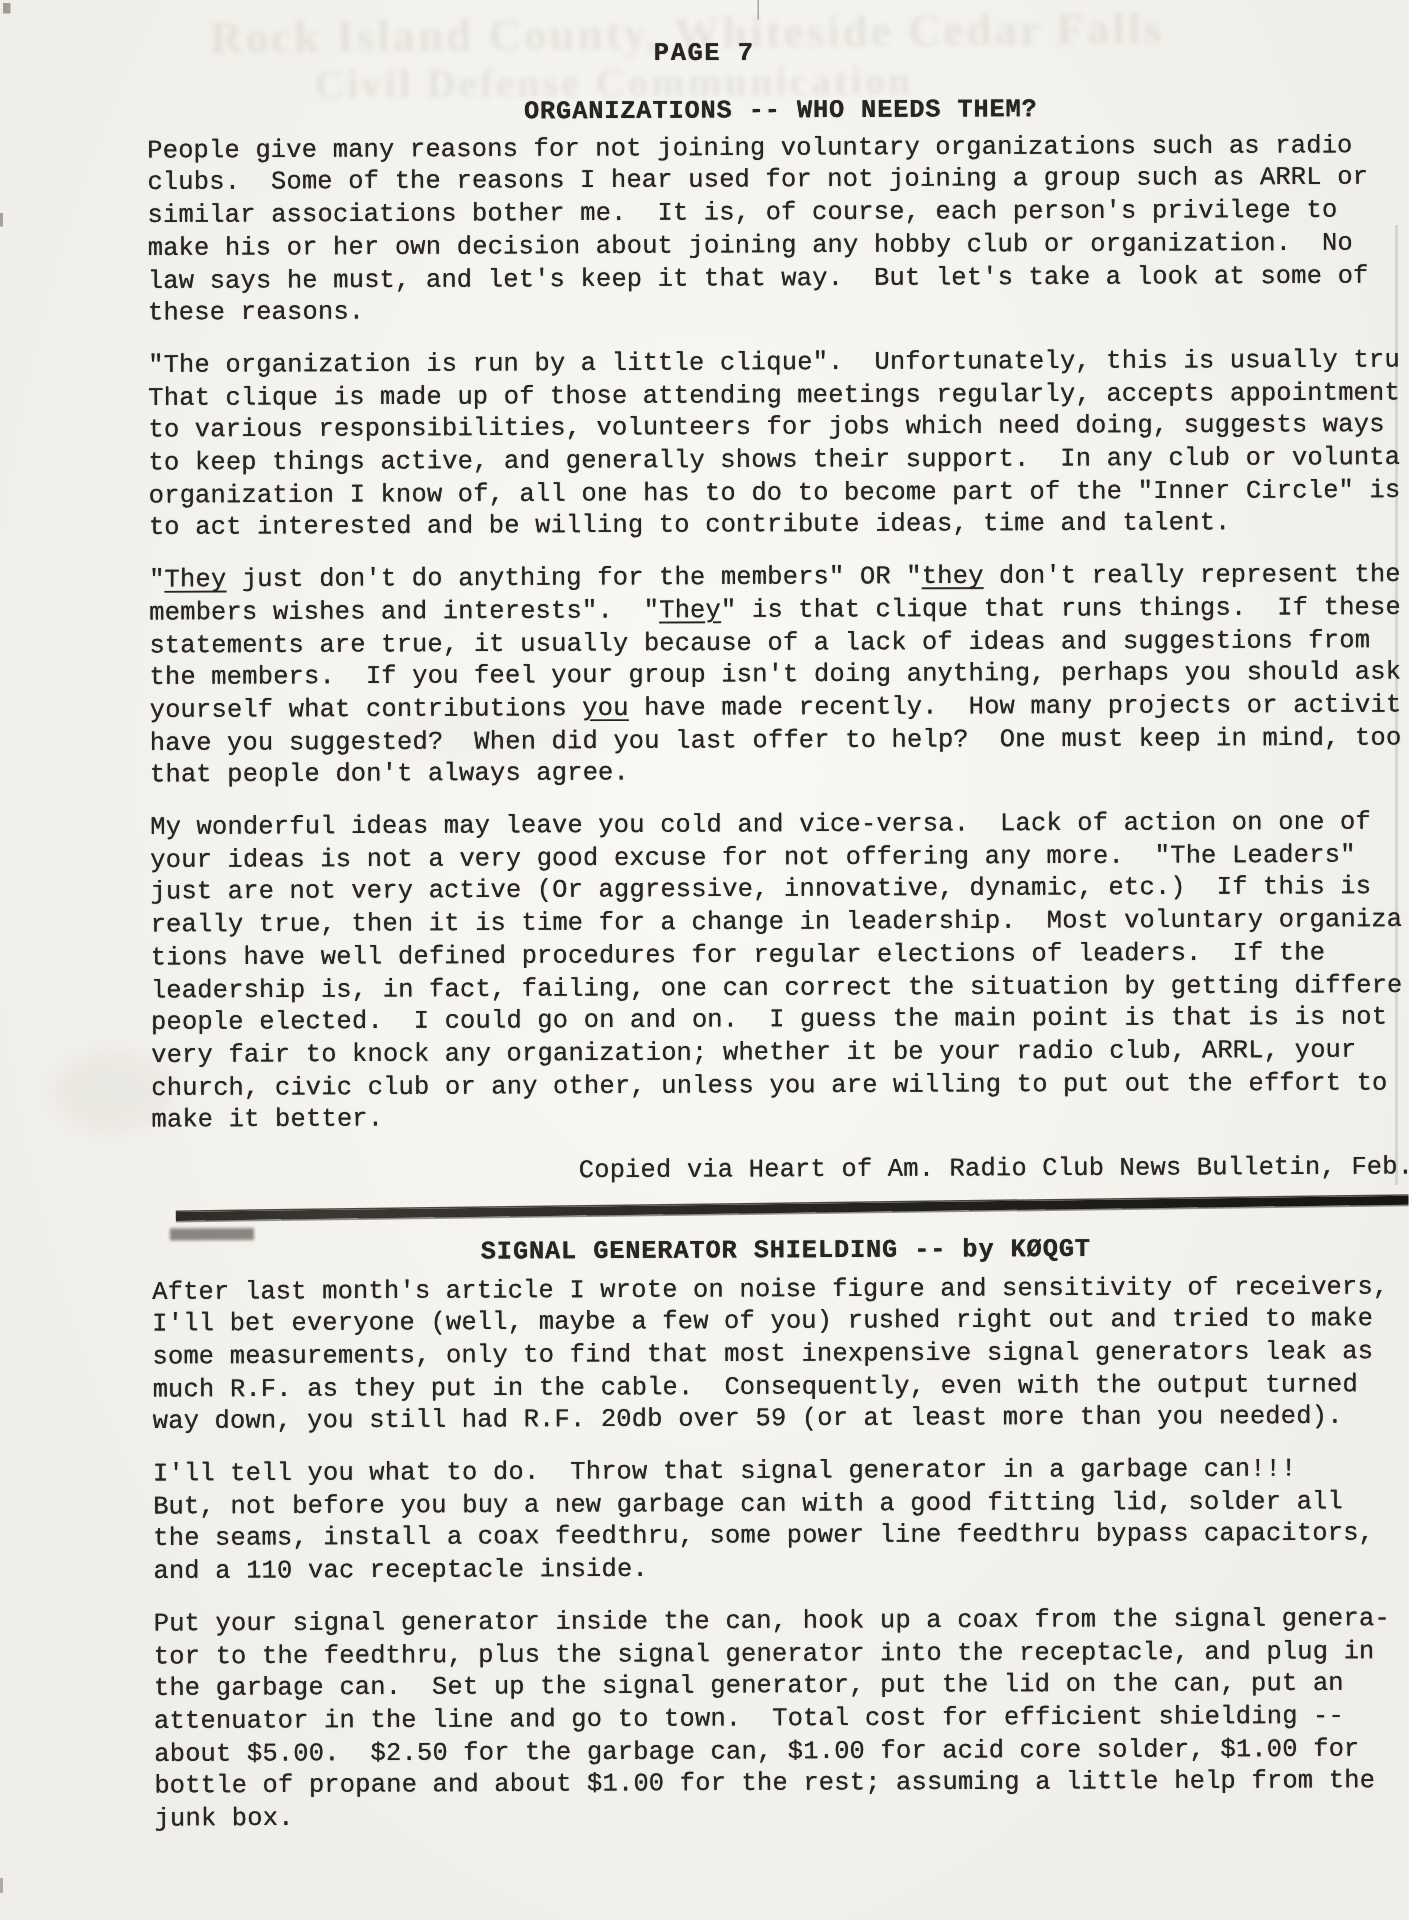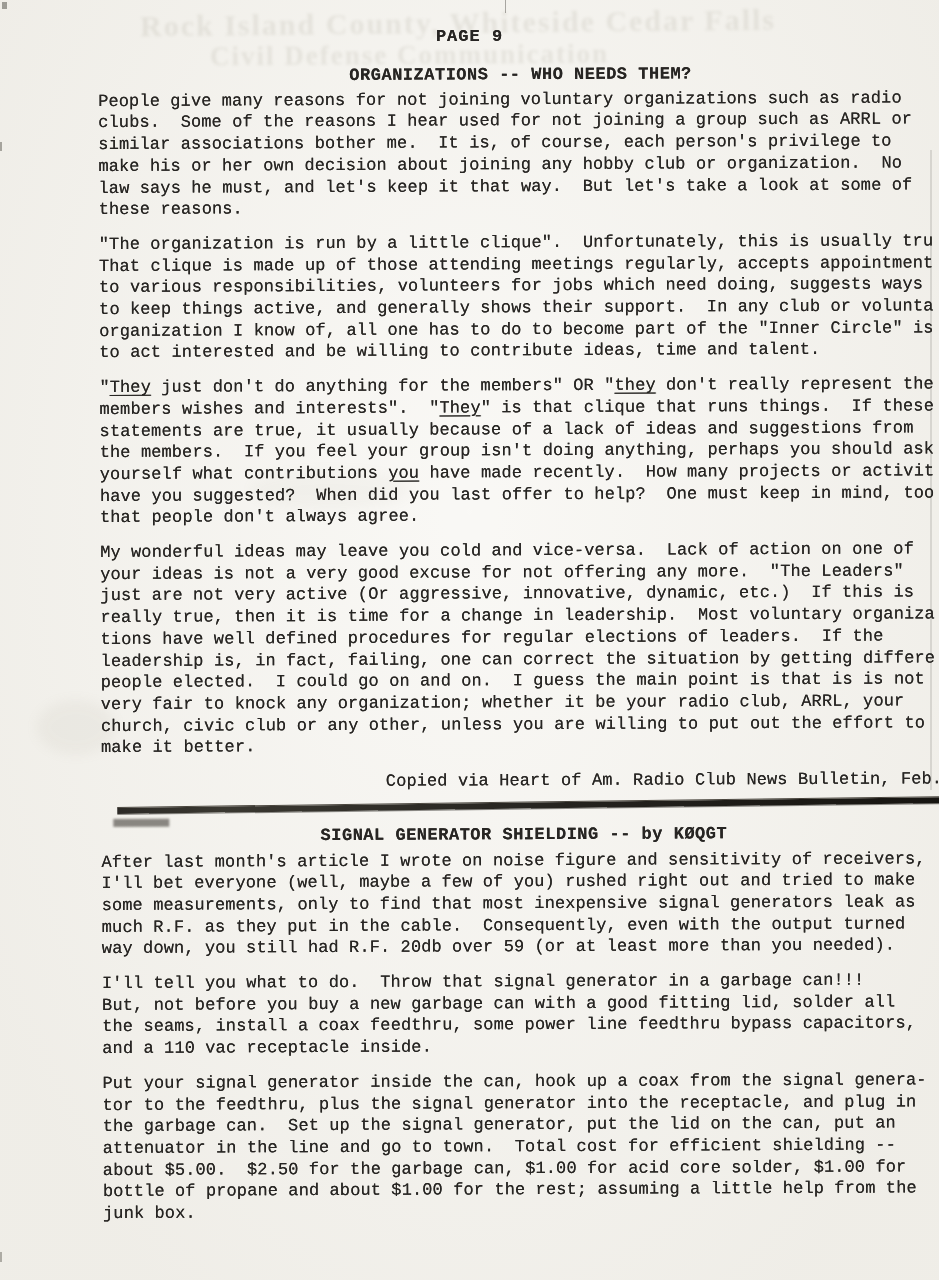--- a/index.html
+++ b/index.html
@@ -51,21 +51,21 @@
 </head>
 <body>
 
 <div class="page">
 
   <div class="ghost ghost1">Rock Island County, Whiteside Cedar Falls</div>
   <div class="ghost ghost2">Civil Defense Communication</div>
   <div class="ghost-blob" style="left:36px;top:700px;width:80px;height:55px;"></div>
   <div class="ghost-blob" style="left:250px;top:470px;width:160px;height:40px;opacity:0.05;"></div>
 
-  <div class="page-number">PAGE 9</div>
+  <div class="page-number">PAGE 7</div>
 
   <div class="content">
 
     <div class="article-title">ORGANIZATIONS -- WHO NEEDS THEM?</div>
 
     <div>
         <div class="para">People give many reasons for not joining voluntary organizations such as radio
 clubs.  Some of the reasons I hear used for not joining a group such as ARRL or
 similar associations bother me.  It is, of course, each person's privilege to
 make his or her own decision about joining any hobby club or organization.  No

